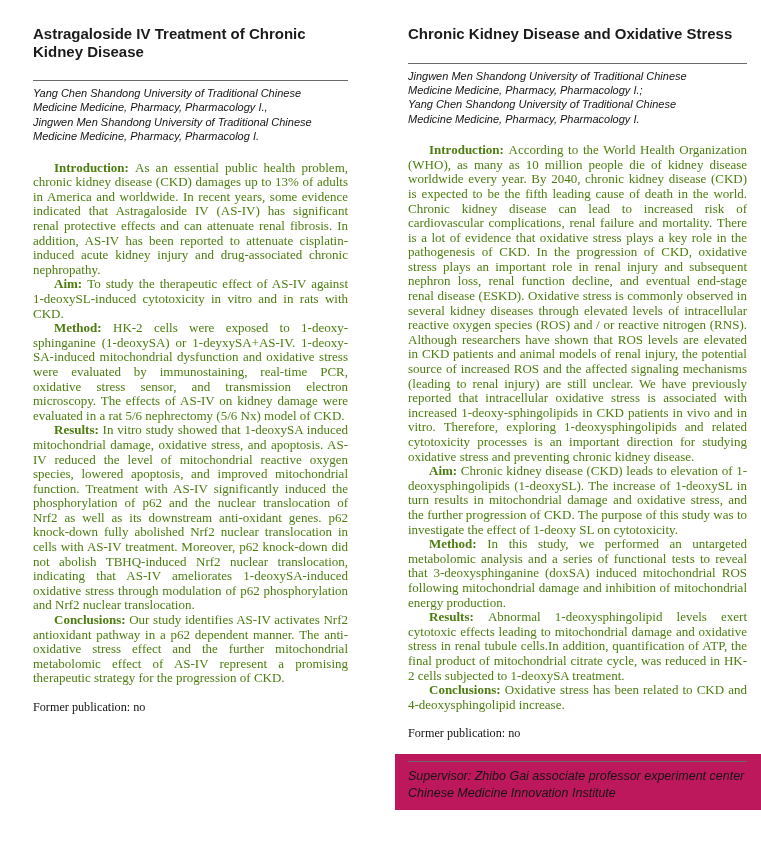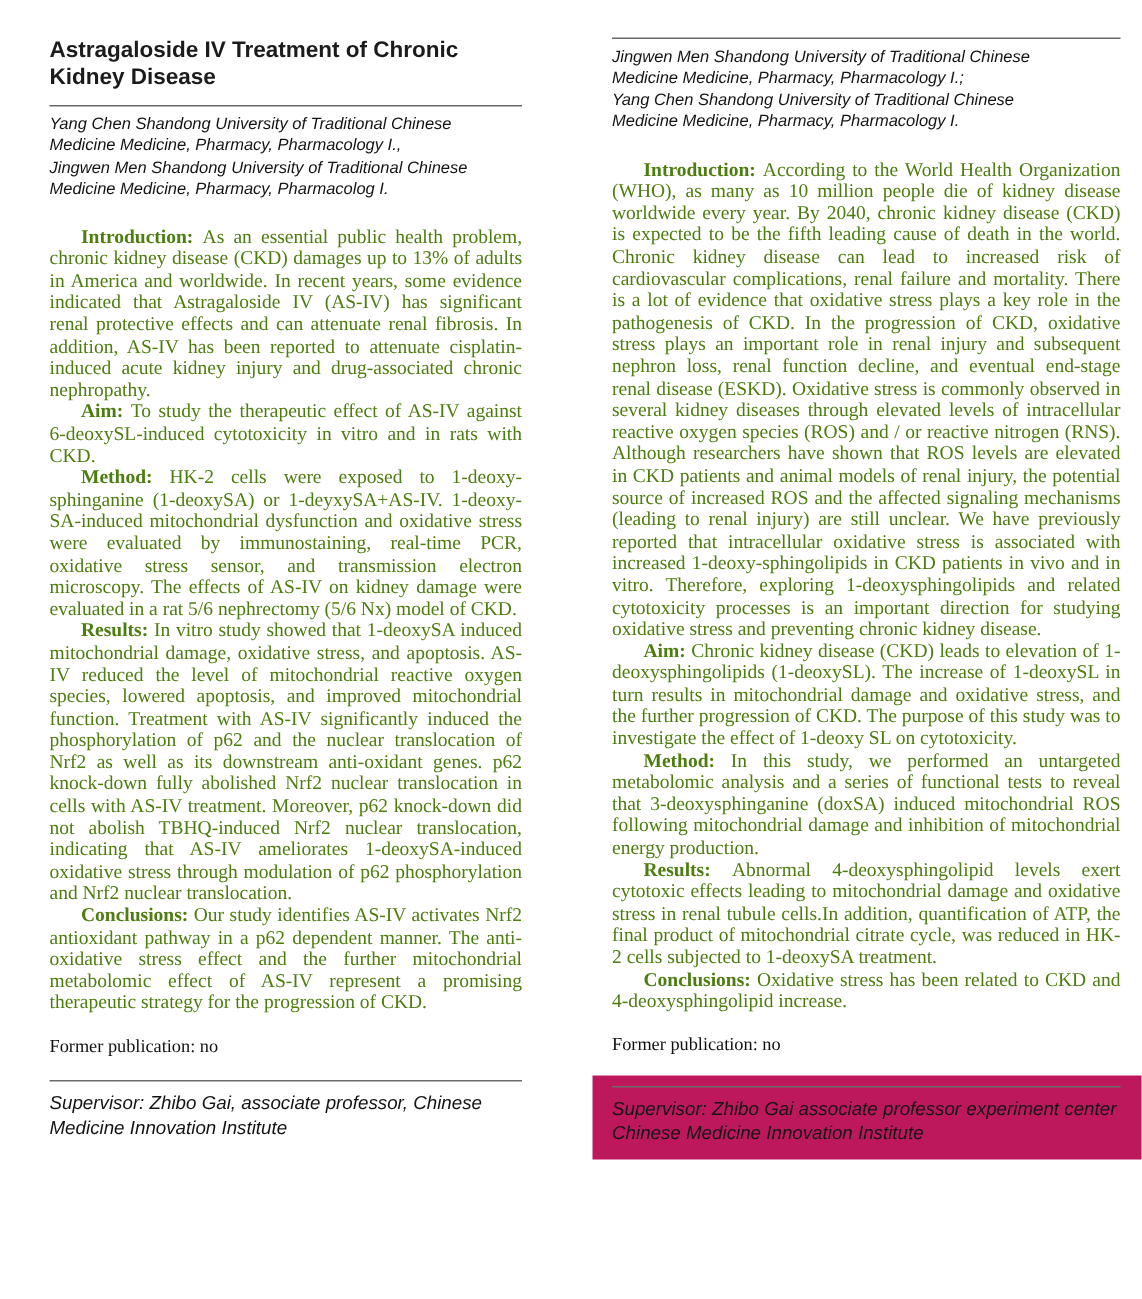--- a/index.html
+++ b/index.html
@@ -15,21 +15,21 @@
   .column { position: absolute; top: 25px; }
   .col-left  { left: 33px;  width: 315px; }
   .col-right { left: 408px; width: 339px; }
 
   .abstract-title {
     font-family: "Liberation Sans", sans-serif;
     font-weight: bold;
     font-size: 15px;
     line-height: 17.5px;
     color: #1b1b1b;
-    margin-bottom: 10px;
+    margin-bottom: 20px;
   }
   .title-rule {
     border: 0;
     border-top: 1.5px solid #6a6a6a;
     margin: 0 0 5px 0;
   }
   .authors {
     font-family: "Liberation Sans", sans-serif;
     font-style: italic;
     font-size: 11px;
@@ -76,46 +76,43 @@
 <article class="column col-left">
   <h1 class="abstract-title">Astragaloside IV Treatment of Chronic Kidney Disease</h1>
   <hr class="title-rule">
   <div class="authors">Yang Chen Shandong University of Traditional Chinese
 Medicine Medicine, Pharmacy, Pharmacology I.,
 Jingwen Men Shandong University of Traditional Chinese
 Medicine Medicine, Pharmacy, Pharmacolog I.</div>
 
   <div>
     <p class="sec"><b>Introduction: </b><span>As an essential public health problem, chronic kidney disease (CKD) damages up to 13% of adults in America and worldwide. In recent years, some evidence indicated that Astragaloside IV (AS-IV) has significant renal protective effects and can attenuate renal fibrosis. In addition, AS-IV has been reported to attenuate cisplatin-induced acute kidney injury and drug-associated chronic nephropathy.</span></p>
-    <p class="sec"><b>Aim: </b><span>To study the therapeutic effect of AS-IV against 6-deoxySL-induced cytotoxicity in vitro and in rats with CKD.</span></p>
+    <p class="sec"><b>Aim: </b><span>To study the therapeutic effect of AS-IV against 1-deoxySL-induced cytotoxicity in vitro and in rats with CKD.</span></p>
     <p class="sec"><b>Method: </b><span>HK-2 cells were exposed to 1-deoxy-sphinganine (1-deoxySA) or 1-deyxySA+AS-IV. 1-deoxy-SA-induced mitochondrial dysfunction and oxidative stress were evaluated by immunostaining, real-time PCR, oxidative stress sensor, and transmission electron microscopy. The effects of AS-IV on kidney damage were evaluated in a rat 5/6 nephrectomy (5/6 Nx) model of CKD.</span></p>
     <p class="sec"><b>Results: </b><span>In vitro study showed that 1-deoxySA induced mitochondrial damage, oxidative stress, and apoptosis. AS-IV reduced the level of mitochondrial reactive oxygen species, lowered apoptosis, and improved mitochondrial function. Treatment with AS-IV significantly induced the phosphorylation of p62 and the nuclear translocation of Nrf2 as well as its downstream anti-oxidant genes. p62 knock-down fully abolished Nrf2 nuclear translocation in cells with AS-IV treatment. Moreover, p62 knock-down did not abolish TBHQ-induced Nrf2 nuclear translocation, indicating that AS-IV ameliorates 1-deoxySA-induced oxidative stress through modulation of p62 phosphorylation and Nrf2 nuclear translocation.</span></p>
     <p class="sec"><b>Conclusions: </b><span>Our study identifies AS-IV activates Nrf2 antioxidant pathway in a p62 dependent manner. The anti-oxidative stress effect and the further mitochondrial metabolomic effect of AS-IV represent a promising therapeutic strategy for the progression of CKD.</span></p>
   </div>
 
   <p class="former">Former publication: no</p>
 
-  <div class="sup-block">
-    <hr class="sup-rule">
-    <div class="supervisor">Supervisor: Zhibo Gai, associate professor, Chinese Medicine Innovation Institute</div>
-  </div>
 </article>
 
 <article class="column col-right">
+  <h1 class="abstract-title">Chronic Kidney Disease and Oxidative Stress</h1>
   <hr class="title-rule">
   <div class="authors">Jingwen Men Shandong University of Traditional Chinese
 Medicine Medicine, Pharmacy, Pharmacology I.;
 Yang Chen Shandong University of Traditional Chinese
 Medicine Medicine, Pharmacy, Pharmacology I.</div>
 
   <div>
     <p class="sec"><b>Introduction: </b><span>According to the World Health Organization (WHO), as many as 10 million people die of kidney disease worldwide every year. By 2040, chronic kidney disease (CKD) is expected to be the fifth leading cause of death in the world. Chronic kidney disease can lead to increased risk of cardiovascular complications, renal failure and mortality. There is a lot of evidence that oxidative stress plays a key role in the pathogenesis of CKD. In the progression of CKD, oxidative stress plays an important role in renal injury and subsequent nephron loss, renal function decline, and eventual end-stage renal disease (ESKD). Oxidative stress is commonly observed in several kidney diseases through elevated levels of intracellular reactive oxygen species (ROS) and / or reactive nitrogen (RNS). Although researchers have shown that ROS levels are elevated in CKD patients and animal models of renal injury, the potential source of increased ROS and the affected signaling mechanisms (leading to renal injury) are still unclear. We have previously reported that intracellular oxidative stress is associated with increased 1-deoxy-sphingolipids in CKD patients in vivo and in vitro. Therefore, exploring 1-deoxysphingolipids and related cytotoxicity processes is an important direction for studying oxidative stress and preventing chronic kidney disease.</span></p>
     <p class="sec"><b>Aim: </b><span>Chronic kidney disease (CKD) leads to elevation of 1-deoxysphingolipids (1-deoxySL). The increase of 1-deoxySL in turn results in mitochondrial damage and oxidative stress, and the further progression of CKD. The purpose of this study was to investigate the effect of 1-deoxy SL on cytotoxicity.</span></p>
     <p class="sec"><b>Method: </b><span>In this study, we performed an untargeted metabolomic analysis and a series of functional tests to reveal that 3-deoxysphinganine (doxSA) induced mitochondrial ROS following mitochondrial damage and inhibition of mitochondrial energy production.</span></p>
-    <p class="sec"><b>Results: </b><span>Abnormal 4-deoxysphingolipid levels exert cytotoxic effects leading to mitochondrial damage and oxidative stress in renal tubule cells.In addition, quantification of ATP, the final product of mitochondrial citrate cycle, was reduced in HK-2 cells subjected to 1-deoxySA treatment.</span></p>
+    <p class="sec"><b>Results: </b><span>Abnormal 1-deoxysphingolipid levels exert cytotoxic effects leading to mitochondrial damage and oxidative stress in renal tubule cells.In addition, quantification of ATP, the final product of mitochondrial citrate cycle, was reduced in HK-2 cells subjected to 1-deoxySA treatment.</span></p>
     <p class="sec"><b>Conclusions: </b><span>Oxidative stress has been related to CKD and 4-deoxysphingolipid increase.</span></p>
   </div>
 
   <p class="former">Former publication: no</p>
 
   <div class="sup-band">
     <hr class="sup-rule">
     <div class="supervisor">Supervisor: Zhibo Gai associate professor experiment center Chinese Medicine Innovation Institute</div>
   </div>
 </article>

